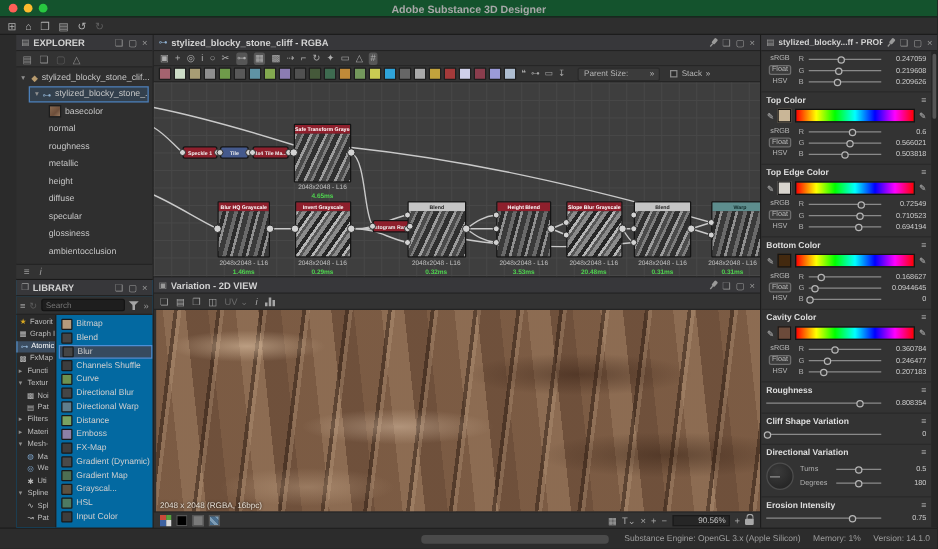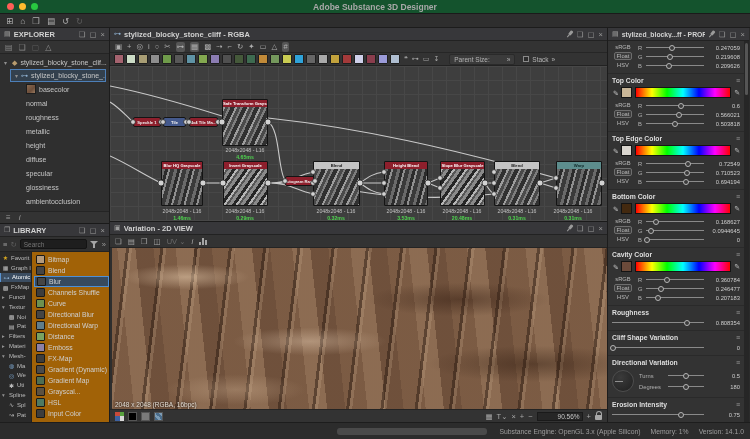--- a/index.html
+++ b/index.html
@@ -12,21 +12,21 @@
   .light { width:7px; height:7px; border-radius:50%; }
   .tb-title { position:absolute; left:0; right:0; text-align:center; font-size:8.5px; font-weight:bold; color:#a8a8a8; }
 
   
   #appbar { height:14px; background:#2e2e2e; border-bottom:1px solid #1c1c1c; display:flex; align-items:center; gap:7px; padding-left:6px; }
   #appbar .ic { font-size:8.5px; color:#b0b0b0; line-height:10px; }
   #appbar .ic.dim { color:#5d5d5d; }
 
   
   #main { display:flex; height:394px; }
-  #leftcol { width:110px; display:flex; flex-direction:column; border-right:1px solid #1c1c1c; }
+  #leftcol { width:110px; display:flex; flex-direction:column; border-right:1px solid #1c1c1c;margin-left:13px; }
   #centercol { width:498px; display:flex; flex-direction:column; border-right:1px solid #1c1c1c; }
   #rightcol { width:141px; display:flex; flex-direction:column; }
 
   .panel-h { height:13px; background:#37373a; border-bottom:1px solid #222; display:flex; align-items:center; gap:3px; padding:0 4px; flex:none; }
   .panel-h .pt { font-size:7.5px; font-weight:bold; color:#d2d2d2; white-space:nowrap; overflow:hidden; }
   .panel-h .pic { font-size:7px; color:#9a9a9a; }
   .ph-icons { margin-left:auto; display:flex; gap:4px; align-items:center; color:#9a9a9a; font-size:7.5px; }
   .pin { width:7px; height:9px; position:relative; transform:rotate(40deg); }
   .pin::before { content:""; position:absolute; left:2px; top:0; width:3px; height:5px; background:#9a9a9a; border-radius:1px; }
   .pin::after { content:""; position:absolute; left:3px; top:5px; width:1px; height:3px; background:#9a9a9a; }
@@ -37,21 +37,21 @@
   #exp-tree { flex:1; overflow:hidden; padding-top:2px; }
   .trow { display:flex; align-items:center; gap:3px; height:13px; padding-left:4px; font-size:7px; color:#c6c6c6; white-space:nowrap; overflow:hidden; }
   .trow .chev { color:#8f8f8f; font-size:6px; width:5px; }
   .trow .ticn { font-size:7px; color:#b89b6e; }
   .trow.sel { border:1px solid #4d7fb8; background:#33404d; height:13px; margin-right:3px; }
   .out-row { height:14px; padding-left:26px; }
   .thumb-sq { width:10px; height:10px; background:linear-gradient(135deg,#8a6a50,#6d4e3a 60%,#9a7b60); border:1px solid #1d1d1d; }
   #exp-bottom { height:12px; background:#333; border-top:1px solid #242424; display:flex; gap:8px; align-items:center; padding:0 6px; color:#9a9a9a; font-size:8px; flex:none; }
 
   
-  #library { flex:1; display:flex; flex-direction:column; background:#a16207; }
+  #library { flex:1; display:flex; flex-direction:column; background:#0369a1; }
   #lib-search-row { height:15px; display:flex; align-items:center; gap:3px; padding:0 3px; background:#313131; border-bottom:1px solid #232323; flex:none; }
   #lib-search-row .ic { font-size:7.5px; color:#9a9a9a; }
   #lib-search { flex:1; height:10px; background:#1e1e1e; border:1px solid #141414; border-radius:2px; color:#ccc; font-size:6.5px; padding:0 3px; outline:none; min-width:0; }
   .funnel { width:9px; height:9px; position:relative; }
   .funnel::before { content:""; position:absolute; left:0; top:1px; border-left:4px solid transparent; border-right:4px solid transparent; border-top:4px solid #a5a5a5; }
   .funnel::after { content:""; position:absolute; left:3px; top:4px; width:2px; height:4px; background:#a5a5a5; }
   #lib-body { flex:1; display:flex; overflow:hidden; }
   #lib-cats { width:36px; background:#2a2a2a; border-right:1px solid #202020; padding-top:1px; }
   .crow { display:flex; align-items:center; gap:2px; height:9.8px; padding-left:2px; font-size:6px; color:#bdbdbd; white-space:nowrap; overflow:hidden; }
   .crow .cic { font-size:6px; width:7px; text-align:center; }

